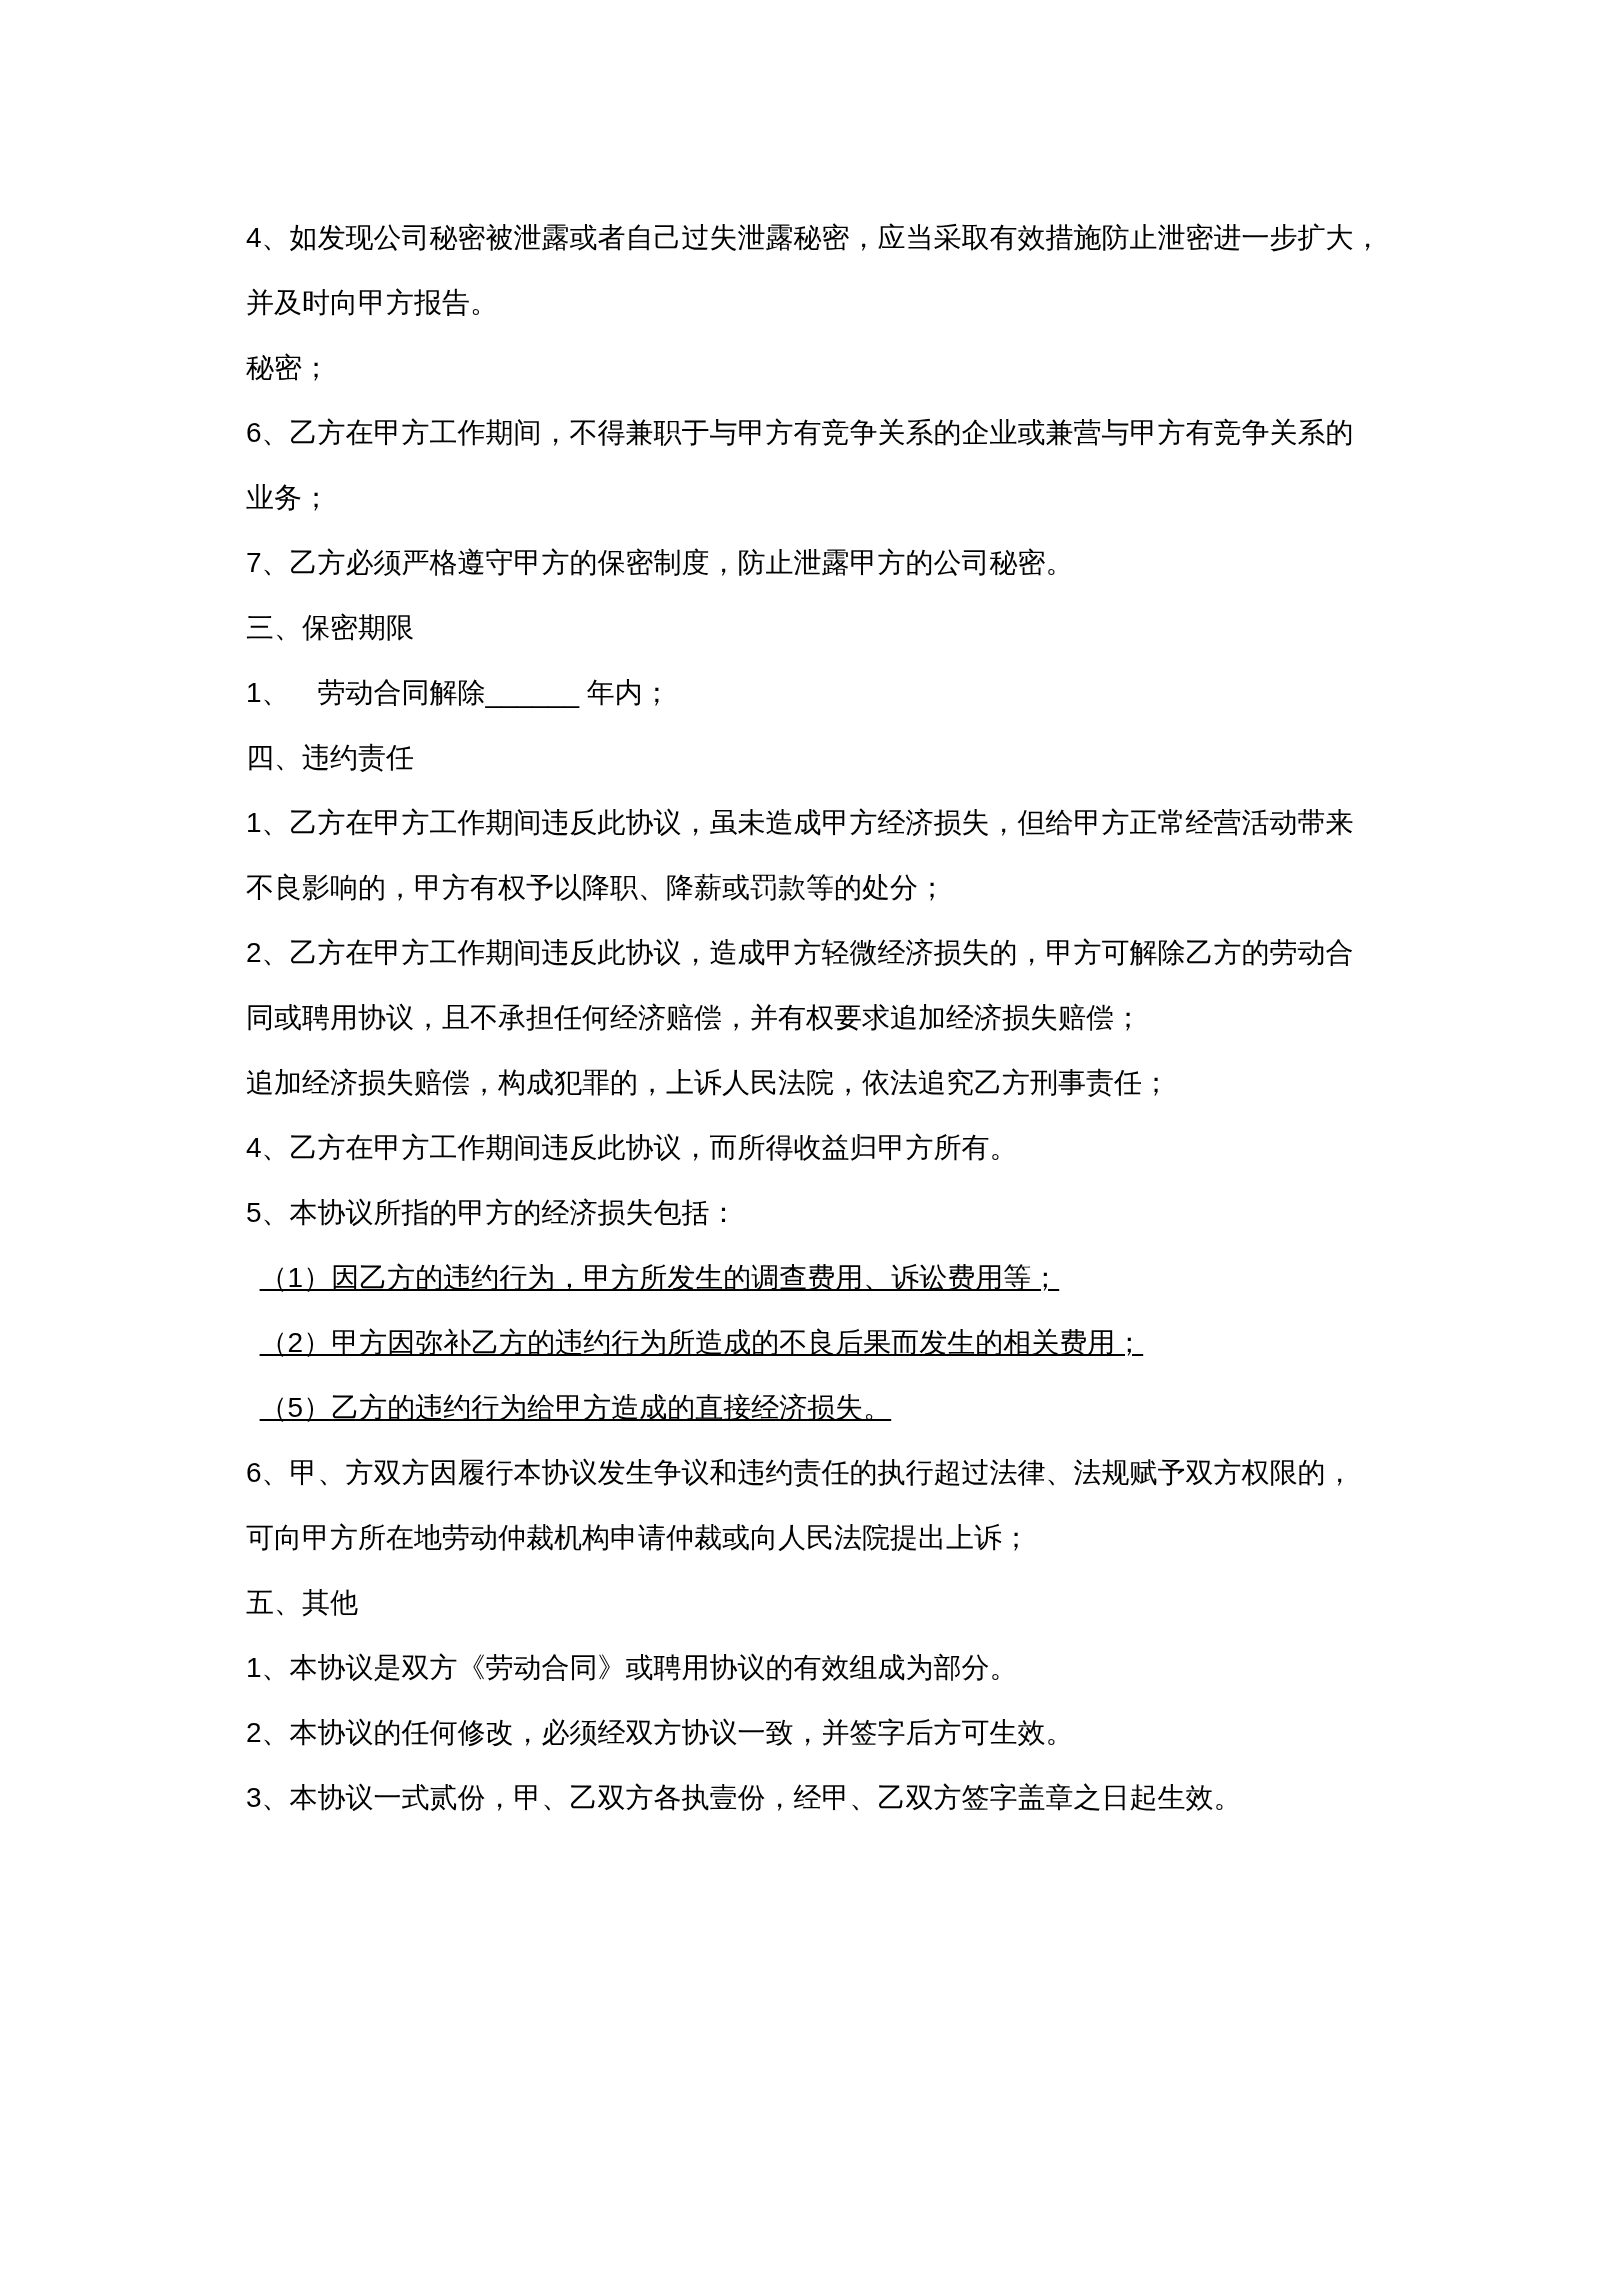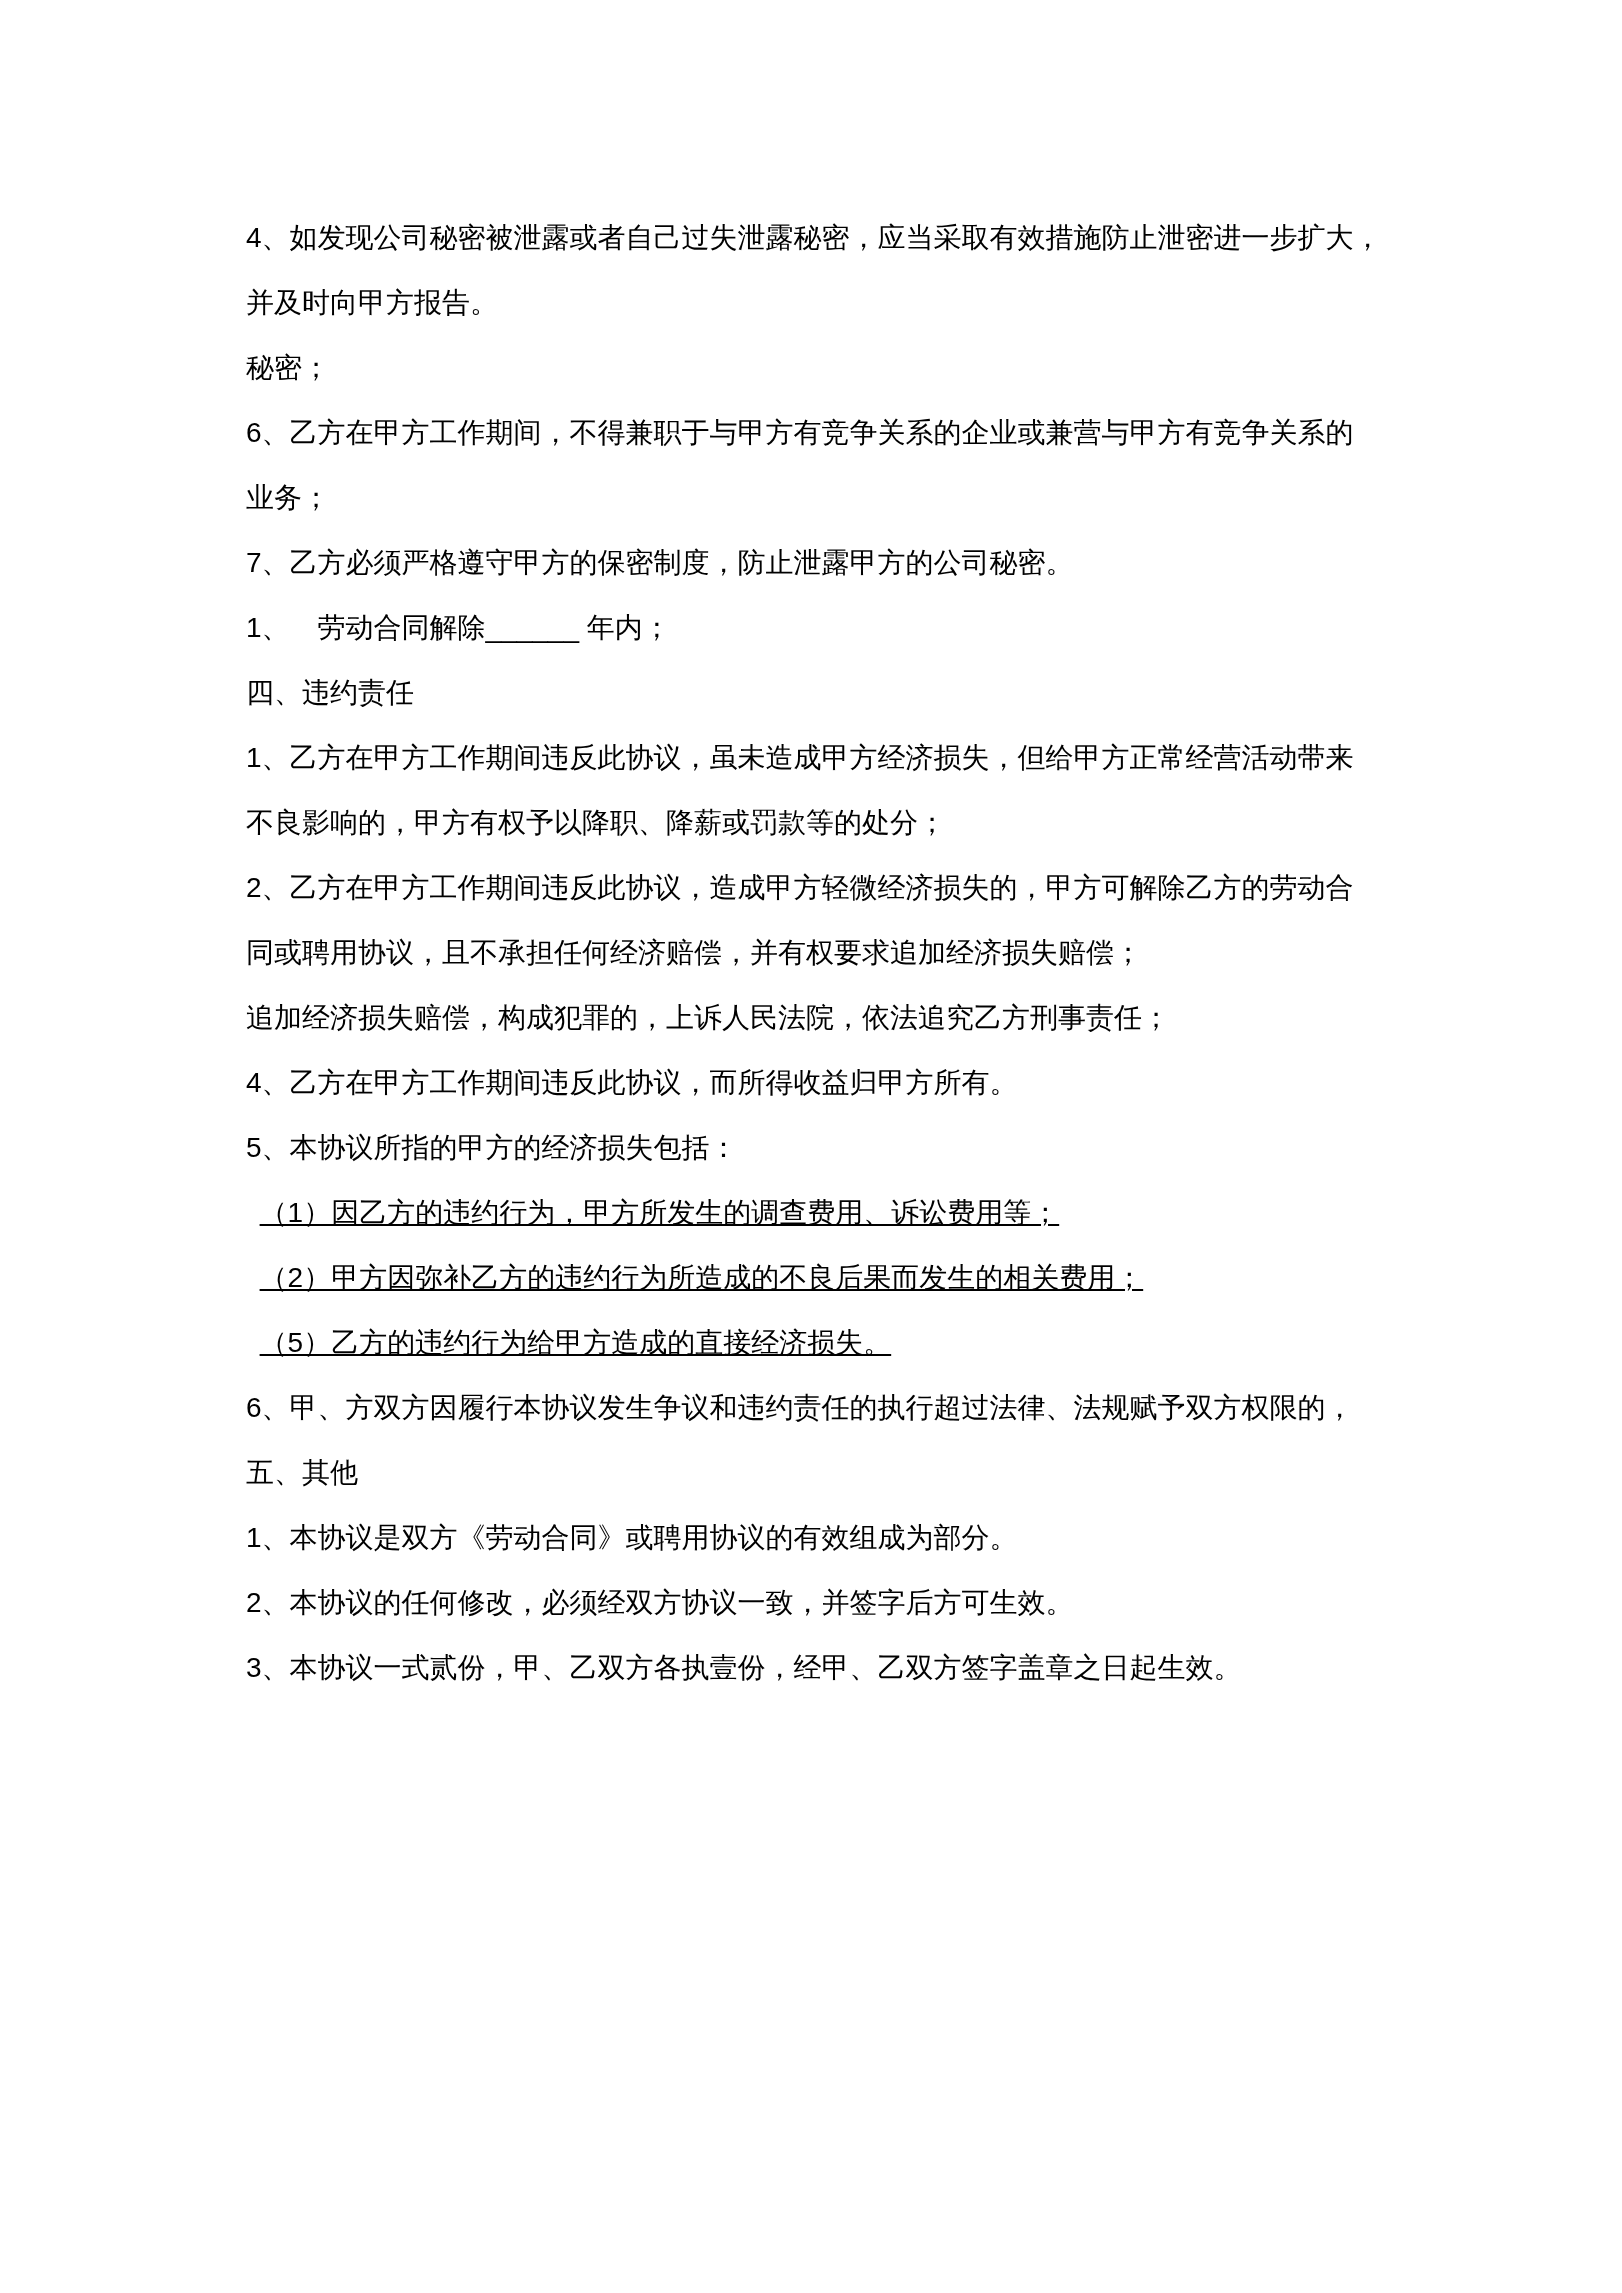--- a/index.html
+++ b/index.html
@@ -39,32 +39,34 @@
 <body>
 
 <div class="page">
   <div class="doc">
     <div class="line">4、如发现公司秘密被泄露或者自己过失泄露秘密，应当采取有效措施防止泄密进一步扩大，</div>
     <div class="line">并及时向甲方报告。</div>
     <div class="line">秘密；</div>
     <div class="line">6、乙方在甲方工作期间，不得兼职于与甲方有竞争关系的企业或兼营与甲方有竞争关系的</div>
     <div class="line">业务；</div>
     <div class="line">7、乙方必须严格遵守甲方的保密制度，防止泄露甲方的公司秘密。</div>
+    <div class="line">三、保密期限</div>
     <div class="line">1、　劳动合同解除______ 年内；</div>
     <div class="line">四、违约责任</div>
     <div class="line">1、乙方在甲方工作期间违反此协议，虽未造成甲方经济损失，但给甲方正常经营活动带来</div>
     <div class="line">不良影响的，甲方有权予以降职、降薪或罚款等的处分；</div>
     <div class="line">2、乙方在甲方工作期间违反此协议，造成甲方轻微经济损失的，甲方可解除乙方的劳动合</div>
     <div class="line">同或聘用协议，且不承担任何经济赔偿，并有权要求追加经济损失赔偿；</div>
     <div class="line">追加经济损失赔偿，构成犯罪的，上诉人民法院，依法追究乙方刑事责任；</div>
     <div class="line">4、乙方在甲方工作期间违反此协议，而所得收益归甲方所有。</div>
     <div class="line">5、本协议所指的甲方的经济损失包括：</div>
     <div class="line indent">（1）因乙方的违约行为，甲方所发生的调查费用、诉讼费用等；</div>
     <div class="line indent">（2）甲方因弥补乙方的违约行为所造成的不良后果而发生的相关费用；</div>
     <div class="line indent">（5）乙方的违约行为给甲方造成的直接经济损失。</div>
     <div class="line">6、甲、方双方因履行本协议发生争议和违约责任的执行超过法律、法规赋予双方权限的，</div>
+    <div class="line">可向甲方所在地劳动仲裁机构申请仲裁或向人民法院提出上诉；</div>
     <div class="line">五、其他</div>
     <div class="line">1、本协议是双方《劳动合同》或聘用协议的有效组成为部分。</div>
     <div class="line">2、本协议的任何修改，必须经双方协议一致，并签字后方可生效。</div>
     <div class="line">3、本协议一式贰份，甲、乙双方各执壹份，经甲、乙双方签字盖章之日起生效。</div>
   </div>
 </div>
 
 
 </body></html>

